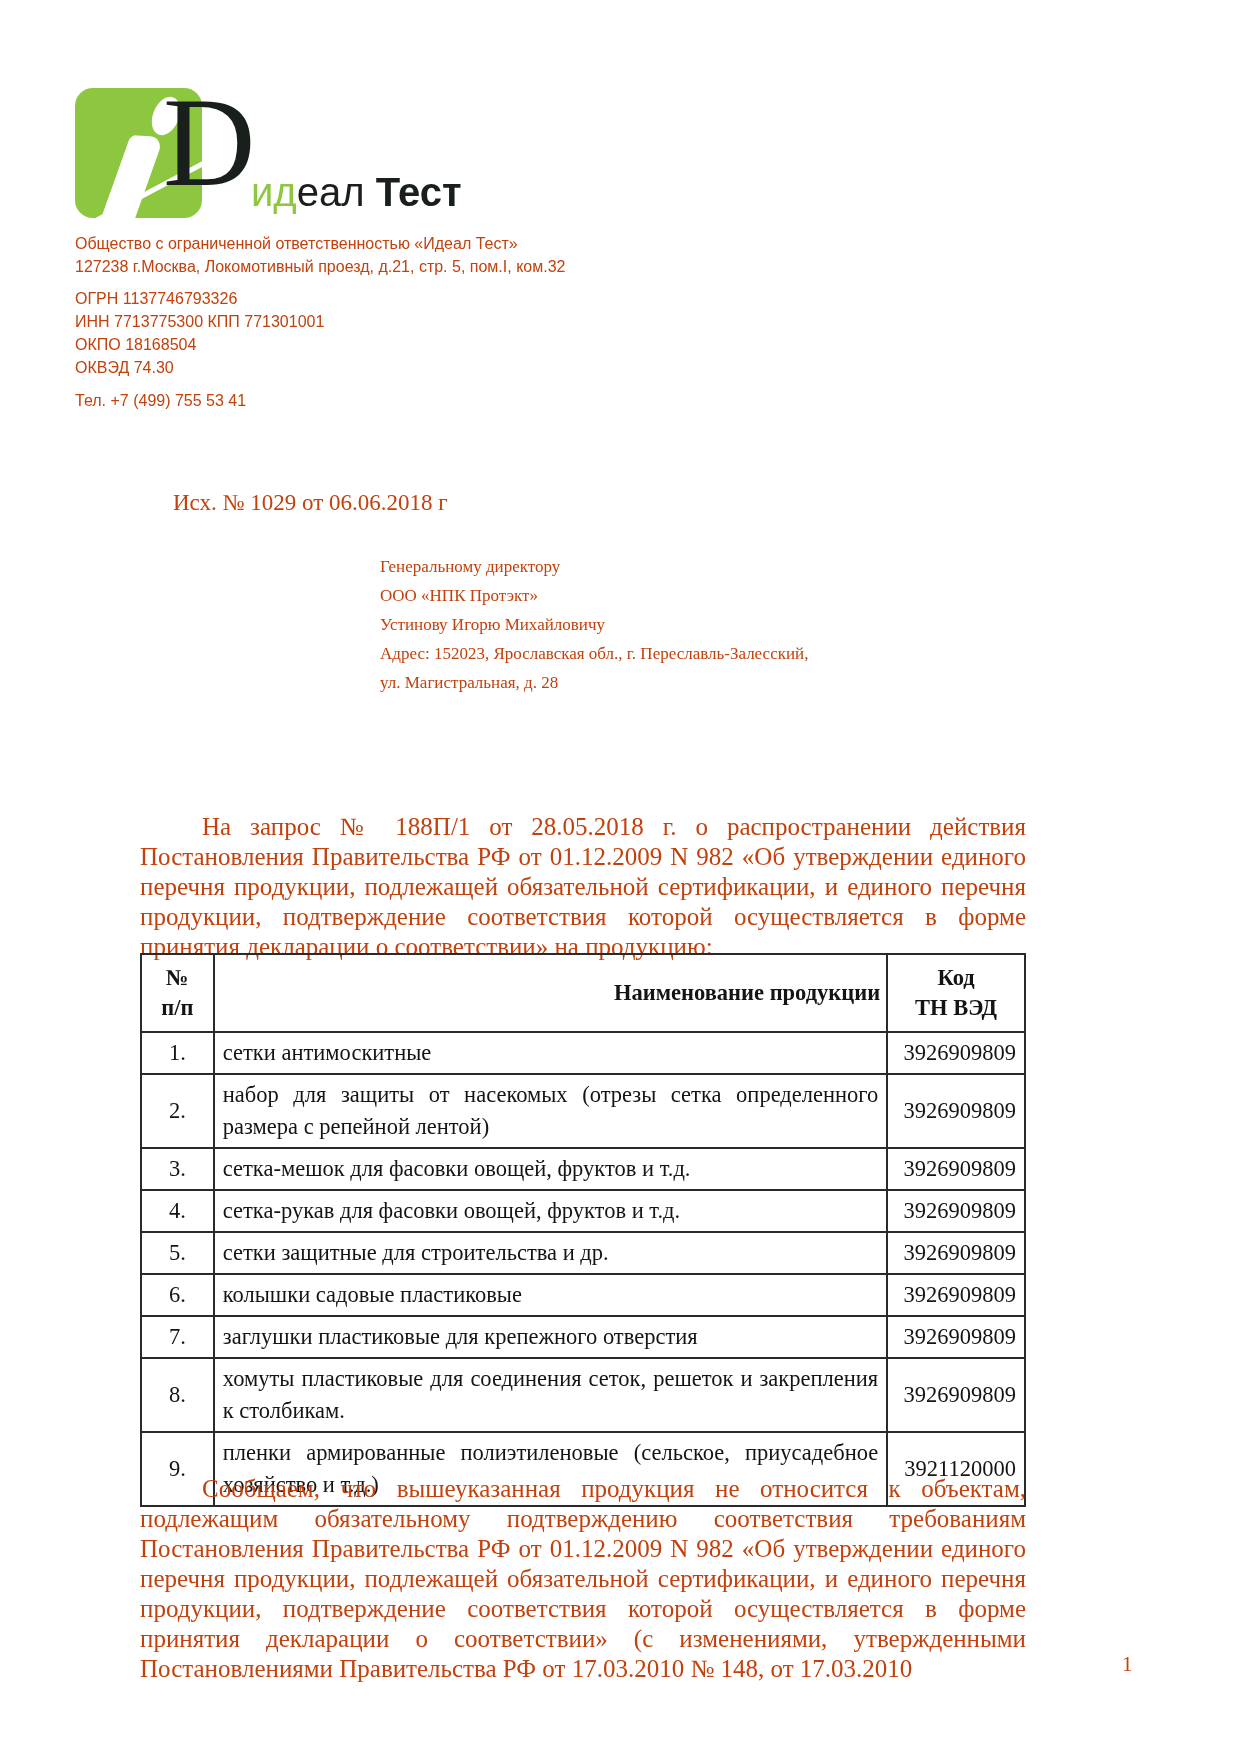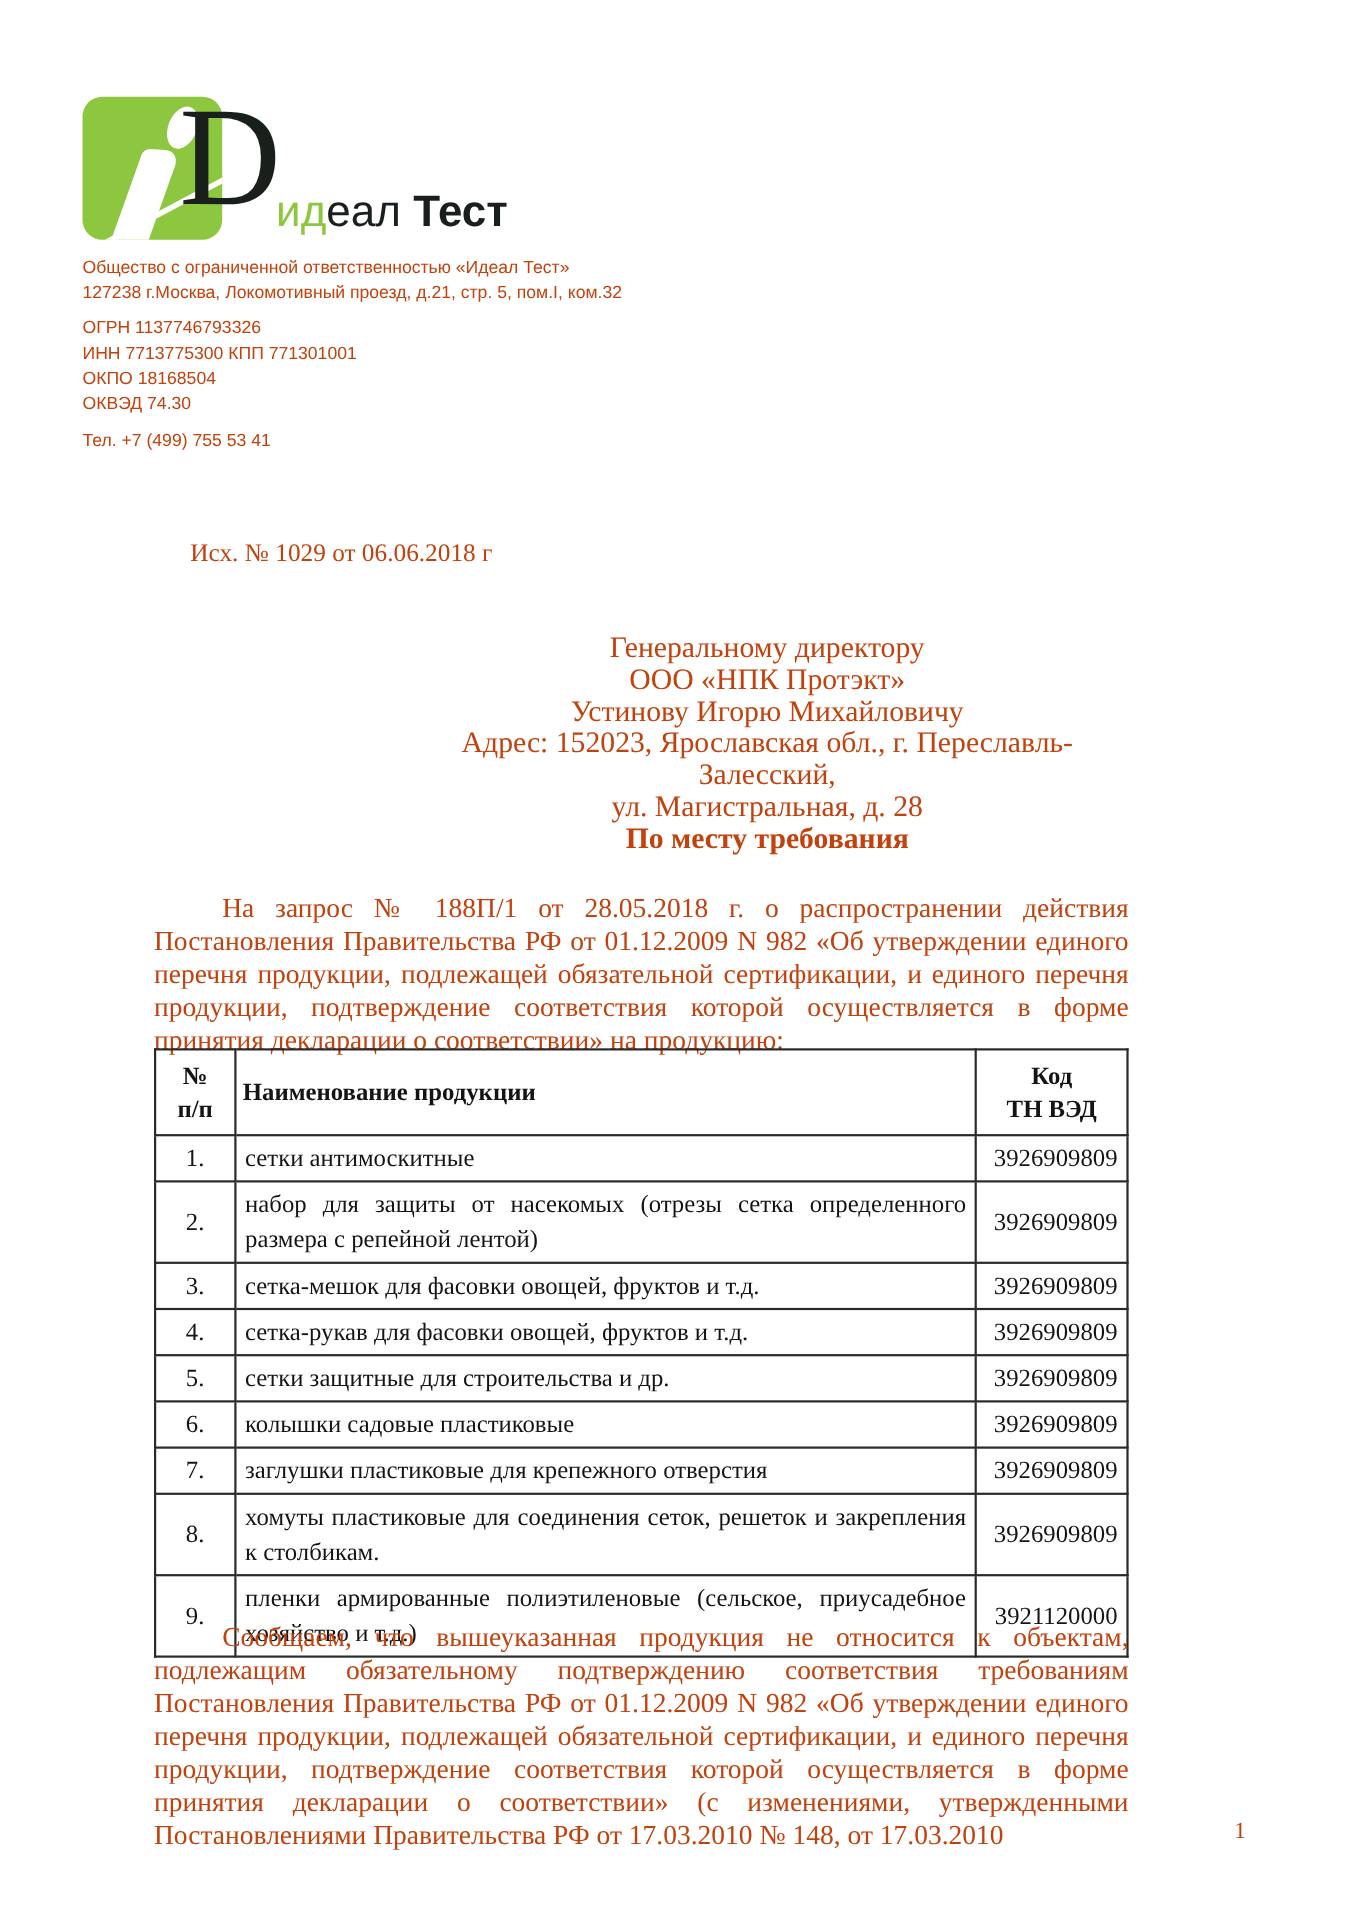--- a/index.html
+++ b/index.html
@@ -54,23 +54,23 @@
   }
   .company .grp{margin-top:9px;}
   .company .phone{margin-top:10px;}
   
   .serif{font-family:"Liberation Serif",serif;color:#c2410c;}
   .ref-line{
     position:absolute;left:173px;top:490px;
     font-size:23px;
   }
   .addressee{
-    position:absolute;left:380px;top:574px;width:635px;
-    font-size:27px;line-height:29px;
-    text-align:center;
+    position:absolute;left:380px;top:552px;width:635px;
+    font-size:17px;line-height:29px;
+    text-align:left;
   }
   .addressee .bold{font-weight:bold;}
   .paragraph{
     position:absolute;left:140px;width:886px;
     font-size:25px;line-height:30px;
     text-align:justify;text-indent:62px;
   }
   .p-intro{top:812px;}
   .p-closing{top:1474px;}
   
@@ -124,33 +124,32 @@
   </div>
 
   <div class="serif ref-line">Исх. № 1029 от 06.06.2018 г</div>
 
   <div class="serif addressee">
     <div>Генеральному директору</div>
     <div>ООО «НПК Протэкт»</div>
     <div>Устинову Игорю Михайловичу</div>
     <div>Адрес: 152023, Ярославская обл., г. Переславль-Залесский,</div>
     <div>ул. Магистральная,  д. 28</div>
-    <div class="bold">По месту требования</div>
   </div>
 
   <div class="serif paragraph p-intro">На запрос № 188П/1 от 28.05.2018 г. о распространении действия Постановления Правительства РФ от 01.12.2009 N 982 «Об утверждении единого перечня продукции, подлежащей обязательной сертификации, и единого перечня продукции, подтверждение соответствия которой осуществляется в форме принятия декларации о соответствии» на продукцию:</div>
 
   <table class="prod-table">
     <thead>
       <tr>
         <th class="col-num">
           <div>№</div>
           <div>п/п</div>
         </th>
-        <th class="col-name" style="text-align:left;">Наименование продукции</th>
+        <th class="col-name" style="text-align:right;">Наименование продукции</th>
         <th class="col-code">
           <div>Код</div>
           <div>ТН ВЭД</div>
         </th>
       </tr>
     </thead>
     <tbody>
       <tr>
         <td class="col-num">1.</td>
         <td class="col-name">сетки антимоскитные</td>

